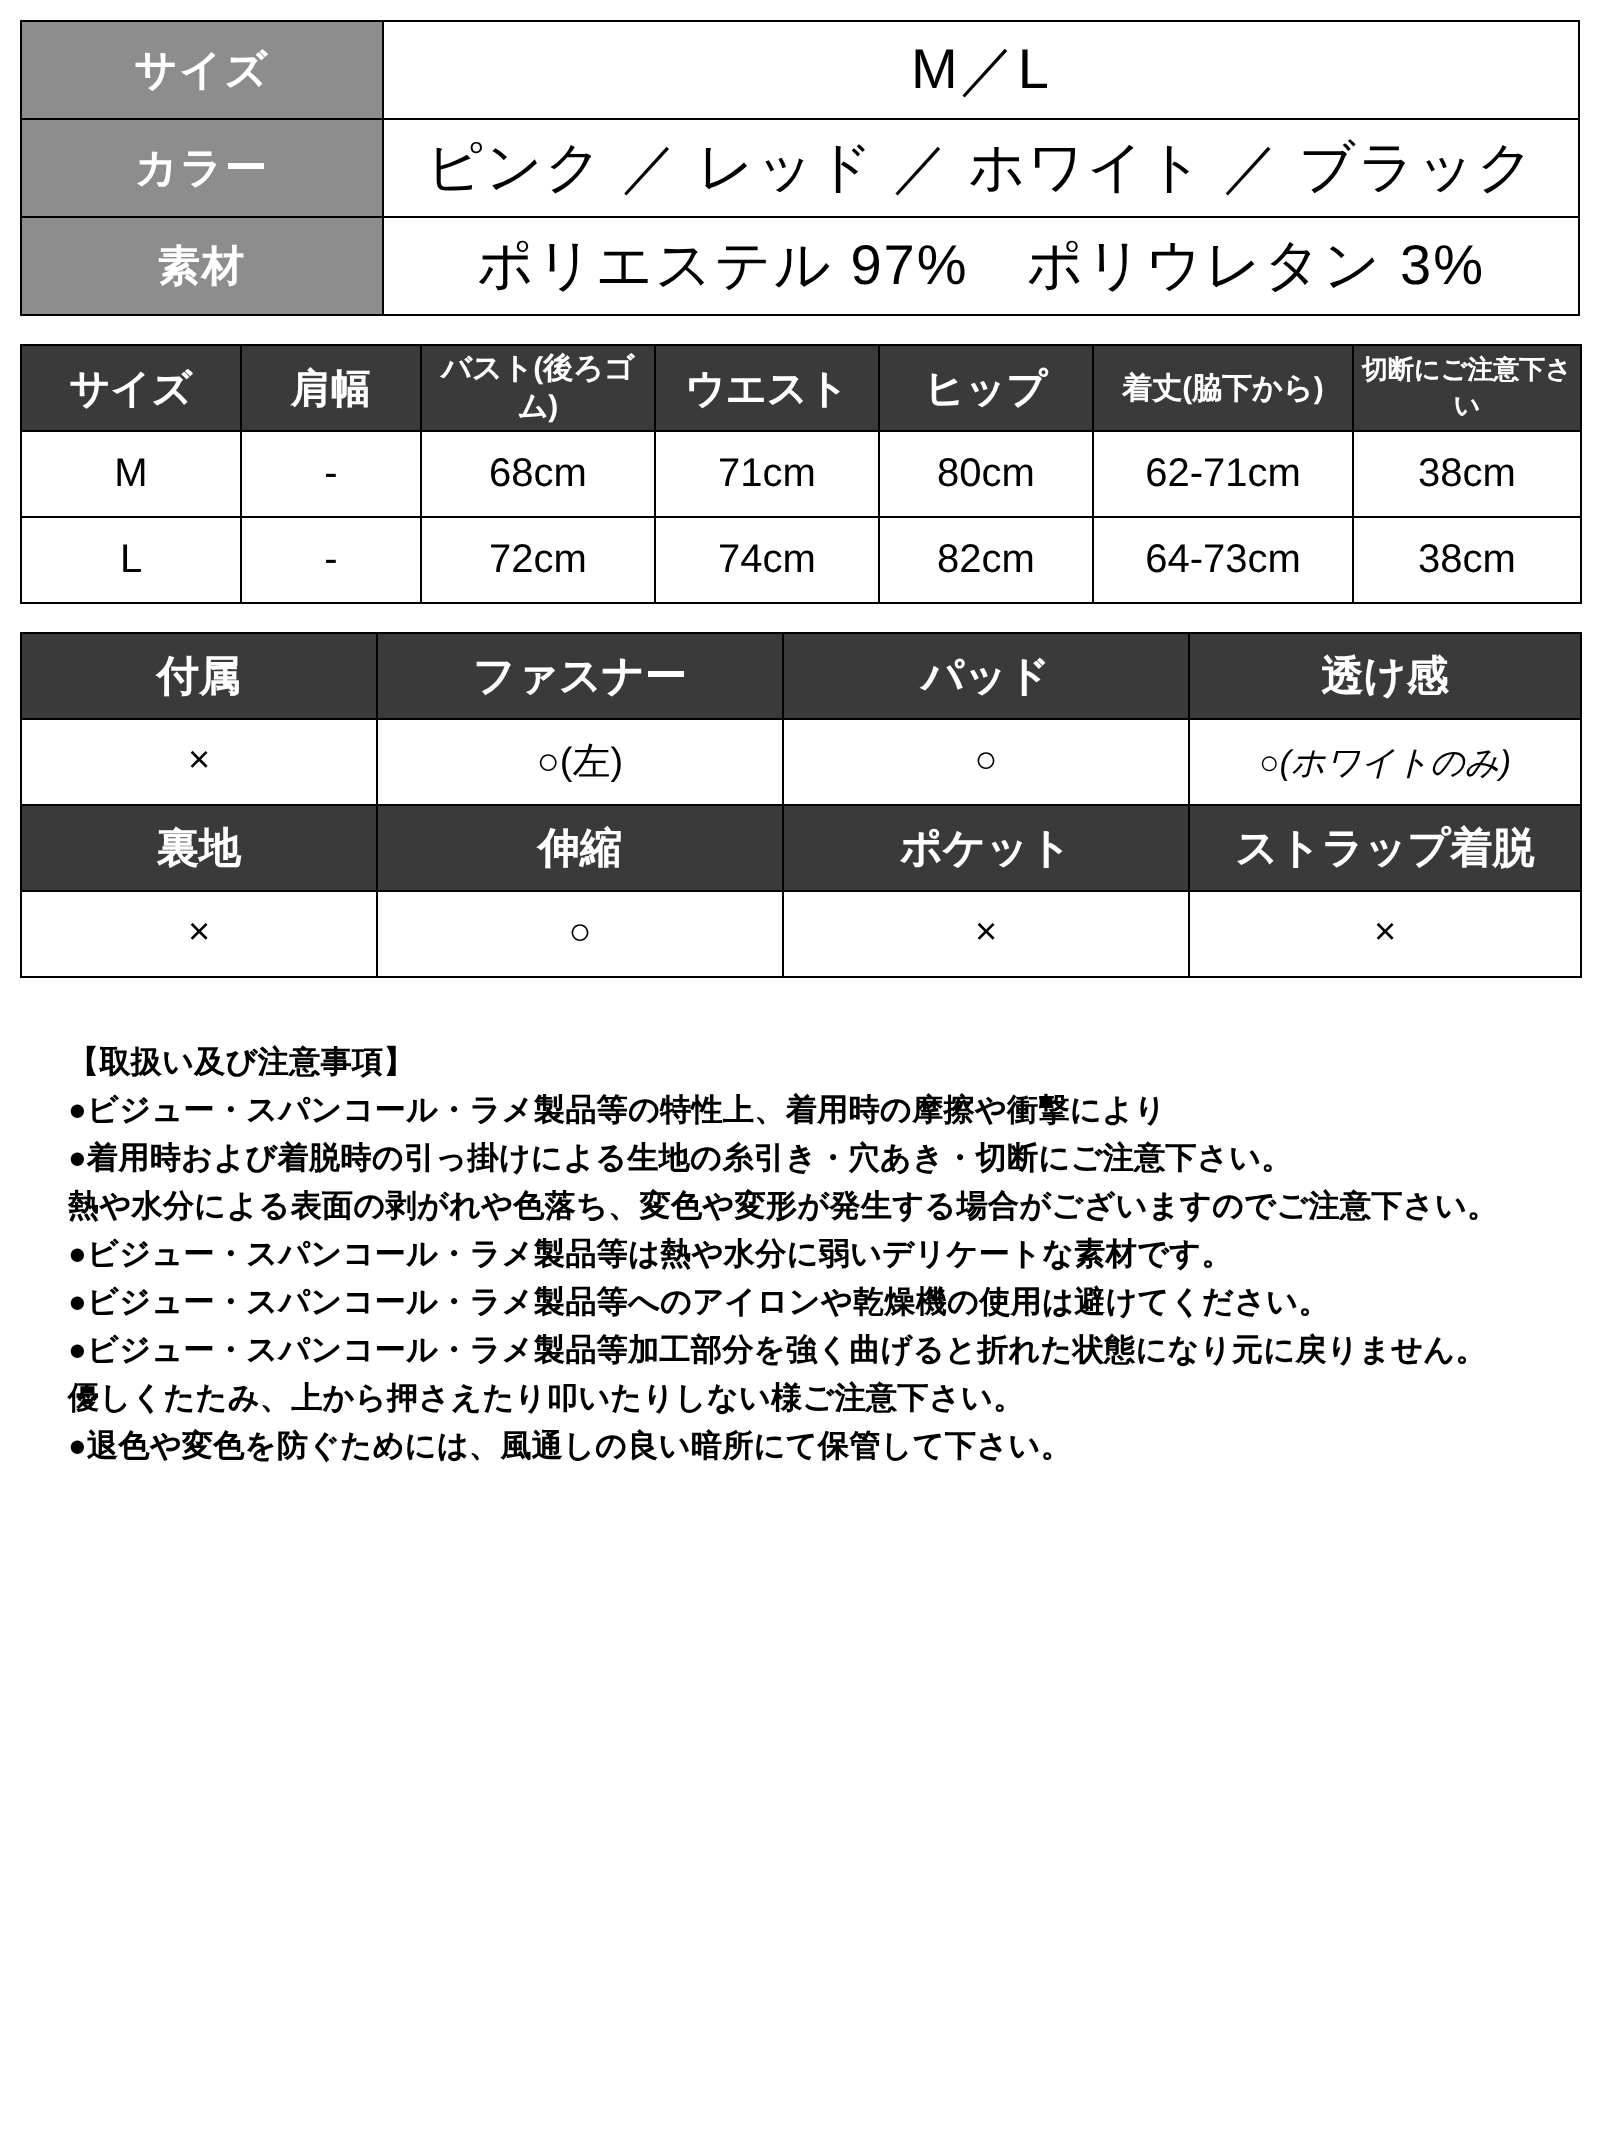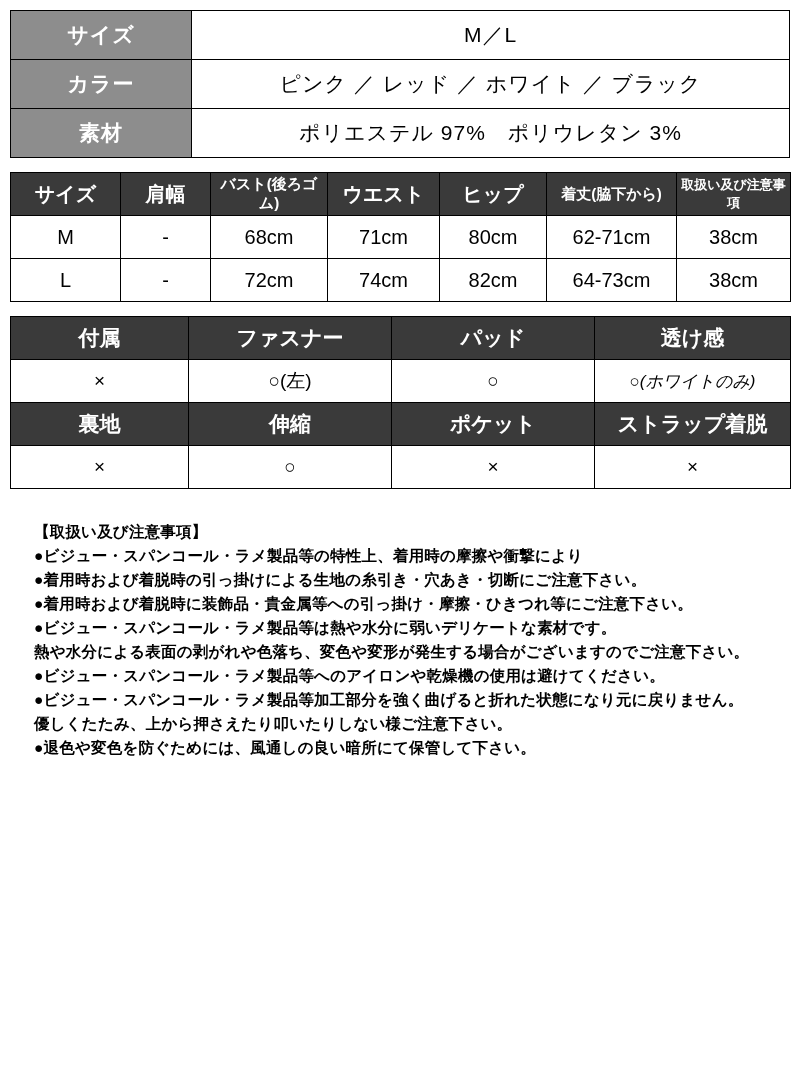--- a/index.html
+++ b/index.html
@@ -42,21 +42,21 @@
   .t-basic td.head {
     background: #8d8d8d;
     color: #ffffff;
     width: 180px;
     font-size: 21px;
   }
   .t-basic td.val {
     background: #ffffff;
     color: #000000;
     font-weight: normal;
-    font-size: 21px;
+    font-size: 28px;
   }
   
   .t-size { margin-bottom: 14px; }
   .t-size th {
     background: #3a3a3a;
     color: #ffffff;
     height: 42px;
     font-size: 20px;
   }
   .t-size th.small { font-size: 15px; }
@@ -126,21 +126,21 @@
       <col style="width:114px">
     </colgroup>
     <thead>
       <tr>
         <th>サイズ</th>
         <th>肩幅</th>
         <th class="small">バスト(後ろゴム)</th>
         <th>ウエスト</th>
         <th>ヒップ</th>
         <th class="small">着丈(脇下から)</th>
-        <th class="xsmall">取扱い及び注意事項</th>
+        <th class="xsmall">切断にご注意下さい</th>
       </tr>
     </thead>
     <tbody>
       <tr>
         <td>M</td>
         <td>-</td>
         <td>68cm</td>
         <td>71cm</td>
         <td>80cm</td>
         <td>62-71cm</td>
@@ -190,22 +190,21 @@
         <td class="val">×</td>
         <td class="val">×</td>
       </tr>
     </tbody>
   </table>
 
   <div class="notes">
     <div class="line">【取扱い及び注意事項】</div>
     <div class="line">●ビジュー・スパンコール・ラメ製品等の特性上、着用時の摩擦や衝撃により</div>
     <div class="line">●着用時および着脱時の引っ掛けによる生地の糸引き・穴あき・切断にご注意下さい。</div>
-    <div class="line">●着用時および着脱時に装飾品・貴金属等への引っ掛け・摩擦・ひきつれ等にご注意下さい。</div>
+    <div class="line">熱や水分による表面の剥がれや色落ち、変色や変形が発生する場合がございますのでご注意下さい。</div>
     <div class="line">●ビジュー・スパンコール・ラメ製品等は熱や水分に弱いデリケートな素材です。</div>
-    <div class="line">熱や水分による表面の剥がれや色落ち、変色や変形が発生する場合がございますのでご注意下さい。</div>
     <div class="line">●ビジュー・スパンコール・ラメ製品等へのアイロンや乾燥機の使用は避けてください。</div>
     <div class="line">●ビジュー・スパンコール・ラメ製品等加工部分を強く曲げると折れた状態になり元に戻りません。</div>
     <div class="line">優しくたたみ、上から押さえたり叩いたりしない様ご注意下さい。</div>
     <div class="line">●退色や変色を防ぐためには、風通しの良い暗所にて保管して下さい。</div>
   </div>
 
 </div>
 
 </body></html>

